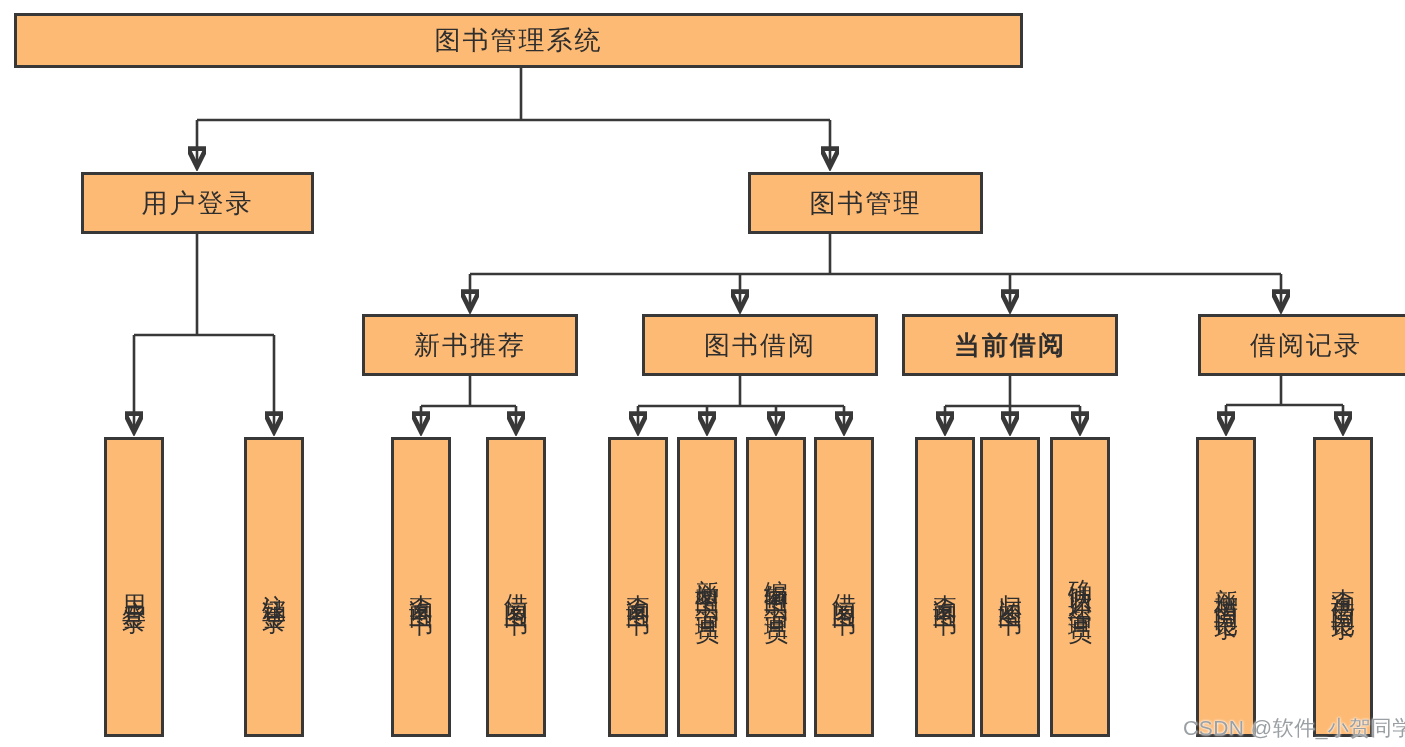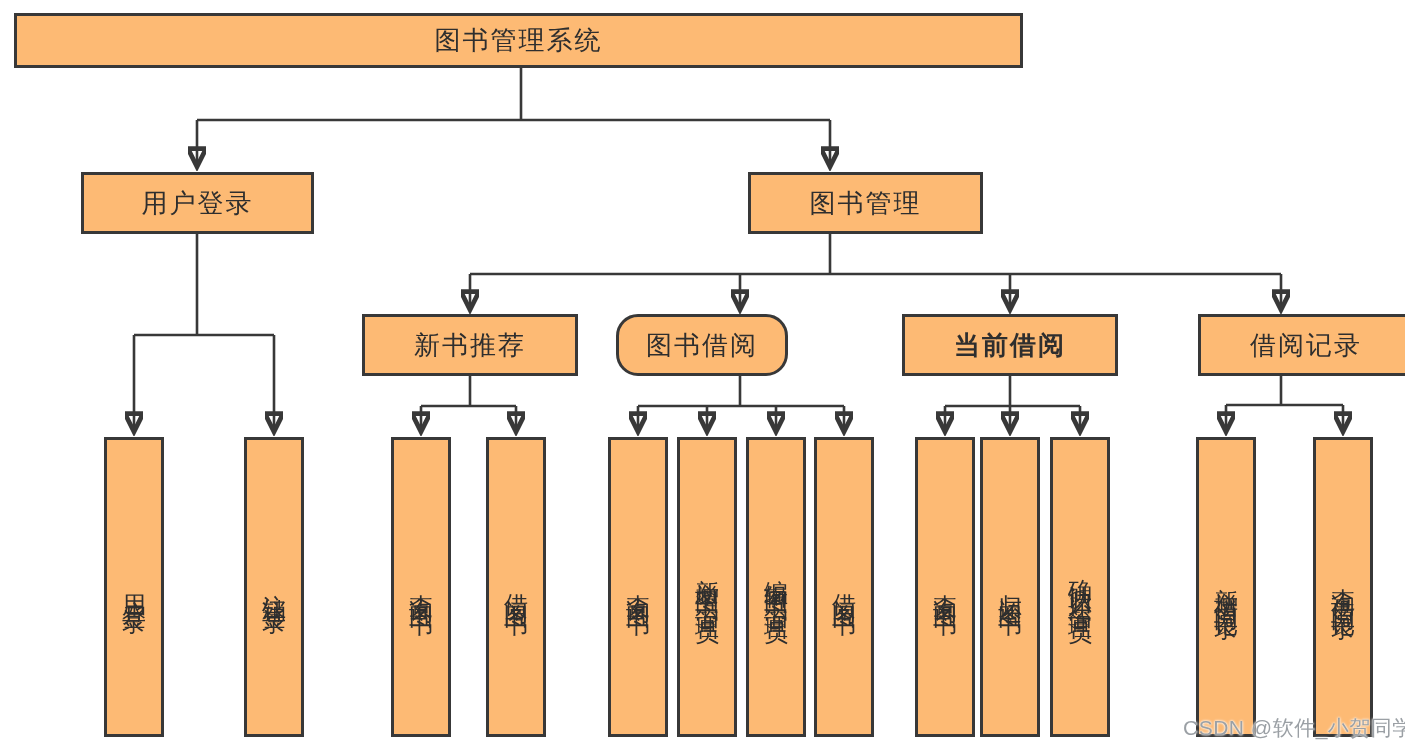--- a/index.html
+++ b/index.html
@@ -100,21 +100,21 @@
     <path marker-end="url(#arw)" d="M1226 405 V429"></path>
     <path marker-end="url(#arw)" d="M1343 405 V429"></path>
   </svg>
 
   <div class="node" style="left:14px; top:13px; width:1009px; height:55px;">图书管理系统</div>
 
   <div class="node" style="left:81px; top:172px; width:233px; height:62px;">用户登录</div>
   <div class="node" style="left:712px; top:172px; width:235px; height:62px;margin-left:36px;">图书管理</div>
 
   <div class="node" style="left:362px; top:314px; width:216px; height:62px;font-family:Liberation Serif, serif;">新书推荐</div>
-  <div class="node" style="left:616px; top:314px; width:172px; height:62px;border-radius:22px;">图书借阅</div>
+  <div class="node" style="left:642px; top:314px; width:236px; height:62px;">图书借阅</div>
   <div class="node" style="left:902px; top:314px; width:216px; height:62px;font-weight:bold;">当前借阅</div>
   <div class="node" style="left:1173px; top:314px; width:216px; height:62px;margin-left:25px;">借阅记录</div>
 
   <div class="node vert" style="left:104px; top:437px; width:60px; height:300px;">用户登录</div>
   <div class="node vert" style="left:244px; top:437px; width:60px; height:300px;">注销登录</div>
 
   <div class="node vert" style="left:391px; top:437px; width:60px; height:300px;">查询图书</div>
   <div class="node vert" style="left:486px; top:437px; width:60px; height:300px;">借阅图书</div>
 
   <div class="node vert" style="left:608px; top:437px; width:60px; height:300px;">查询图书</div>

